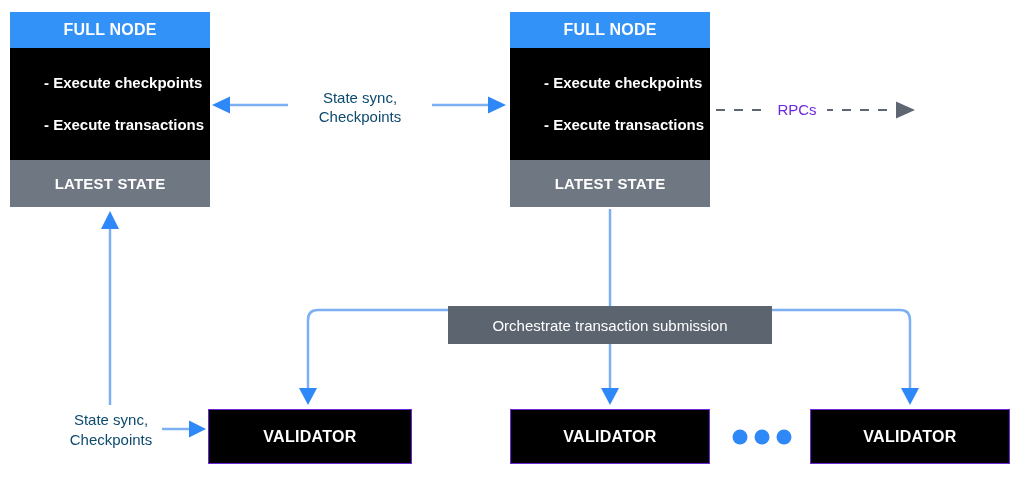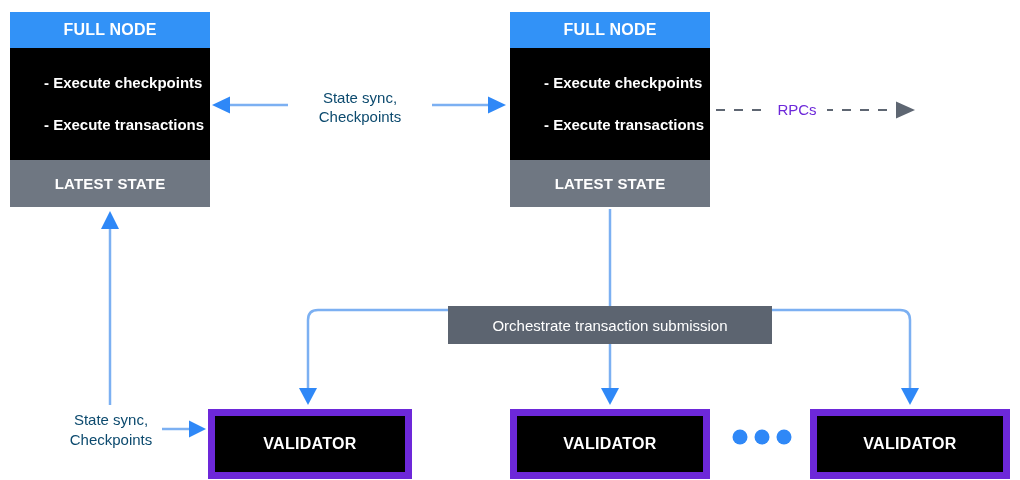--- a/index.html
+++ b/index.html
@@ -17,21 +17,21 @@
     justify-content:center;gap:24px;padding-left:34px;}
   .fn-item{font-size:15px;font-weight:600;line-height:18px;}
   .fn-footer{height:47px;background:#6F7782;color:#ffffff;font-size:15px;font-weight:600;
     display:flex;align-items:center;justify-content:center;letter-spacing:.2px;}
 
   
   .orchestrator{position:absolute;left:448px;top:290px;width:324px;height:38px;background:#5C6470;
     color:#ffffff;font-size:15px;display:flex;align-items:center;justify-content:center;z-index:2;margin-top:16px;}
 
   
-  .validator{position:absolute;top:409px;height:70px;background:#000000;border:7px solid #6d28d9;
+  .validator{position:absolute;top:409px;height:55px;background:#000000;border:1px solid #6d28d9;
     box-sizing:border-box;color:#ffffff;font-size:16px;font-weight:600;letter-spacing:.3px;
     display:flex;align-items:center;justify-content:center;z-index:2;}
   .validator.v1{left:208px;width:204px;}
   .validator.v2{left:510px;width:200px;}
   .validator.v3{left:810px;width:200px;}
 
   
   .arrow-label{position:absolute;z-index:3;text-align:center;white-space:pre-line;
     font-size:15px;line-height:19px;color:#0c4a6e;}
   .label-sync-top{left:288px;top:88px;width:144px;background:#ffffff;}

